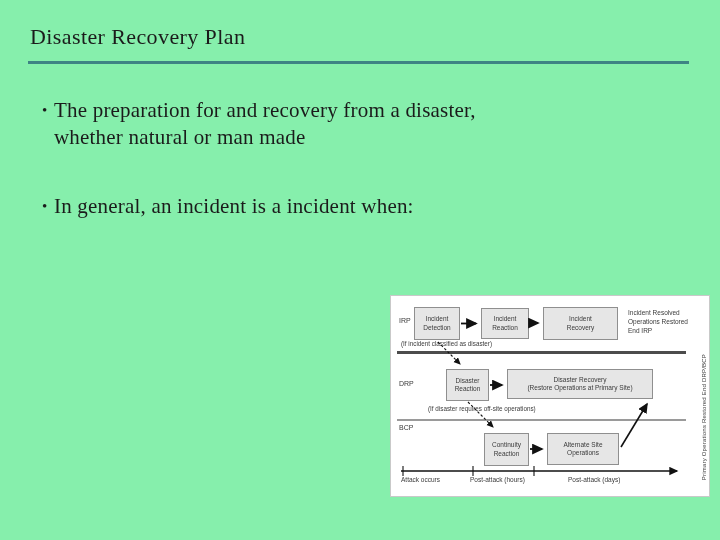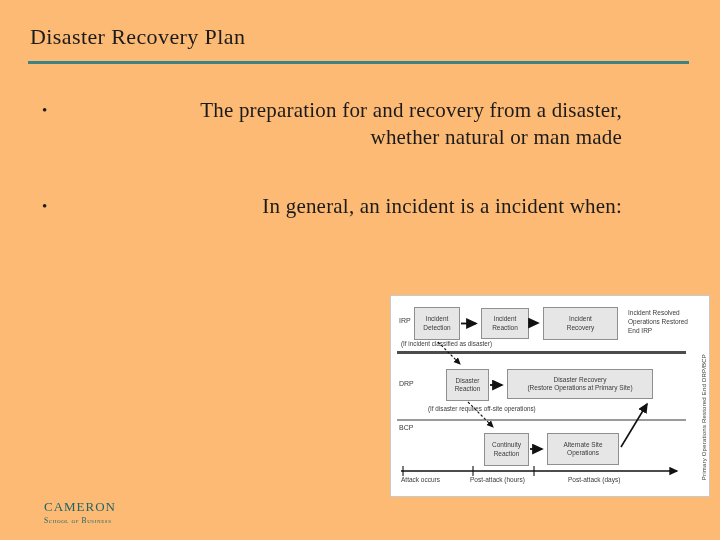--- a/index.html
+++ b/index.html
@@ -1,20 +1,20 @@
 <!DOCTYPE html>
 <html><head>
 <meta charset="utf-8">
 <style>
   html, body { margin: 0; padding: 0; background: #ffffff; }
   .slide {
     position: relative;
     width: 720px;
     height: 540px;
-    background: #fdba74;
+    background: #86efac;
     overflow: hidden;
     font-family: "Liberation Serif", serif;
   }
 
   
   .page-title {
     position: absolute;
     left: 30px;
     top: 24px;
     margin: 0;
@@ -45,21 +45,20 @@
   .bullet .dot {
     position: absolute;
     left: 0;
     top: 0;
     font-size: 15px;
   }
   .bullet .btext {
     display: block;
     margin-left: 12px;
     white-space: pre-line;
-    text-align: right;
   }
   #bullet1 { top: 97px; }
   #bullet2 { top: 193px; }
 
   
   .figure {
     position: absolute;
     left: 390px;
     top: 295px;
     width: 318px;
@@ -211,18 +210,14 @@
       <line x1="47" y1="46" x2="69" y2="68" stroke="#111" stroke-width="1.1" stroke-dasharray="2.5,2" marker-end="url(#ah)"></line>
       <line x1="77" y1="106" x2="102" y2="131" stroke="#111" stroke-width="1.1" stroke-dasharray="2.5,2" marker-end="url(#ah)"></line>
       <line x1="230" y1="151" x2="256" y2="108" stroke="#111" stroke-width="1.6" marker-end="url(#ah)"></line>
       <line x1="10" y1="175" x2="286" y2="175" stroke="#111" stroke-width="1.4" marker-end="url(#ah)"></line>
       <line x1="12" y1="170" x2="12" y2="180" stroke="#111" stroke-width="1.1"></line>
       <line x1="82" y1="170" x2="82" y2="180" stroke="#111" stroke-width="1.1"></line>
       <line x1="143" y1="170" x2="143" y2="180" stroke="#111" stroke-width="1.1"></line>
     </svg>
   </div>
 
-  <div class="logo">
-    <div class="logo-name">CAMERON</div>
-    <div class="logo-sub">School of Business</div>
-  </div>
 
 </div>
 
 </body></html>

